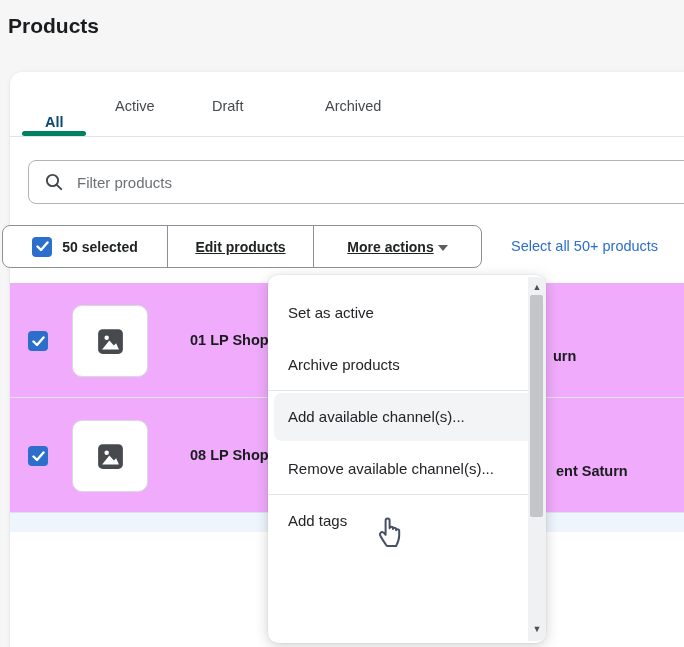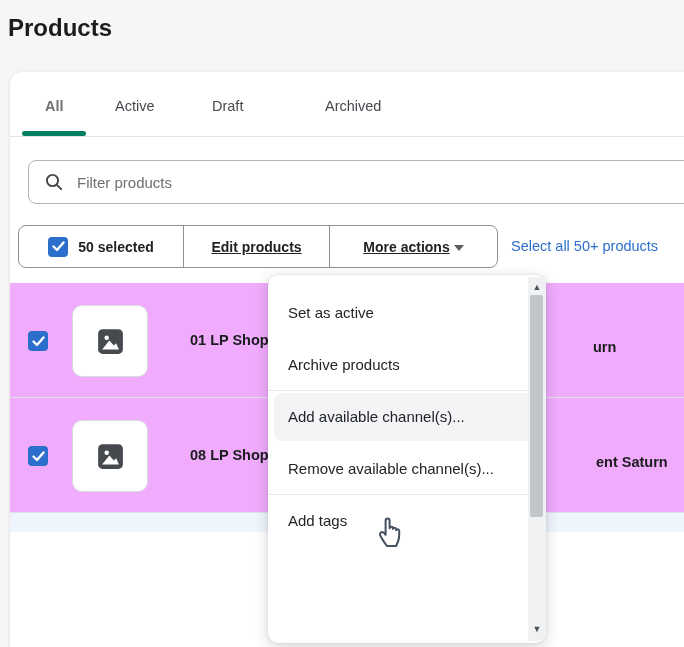--- a/index.html
+++ b/index.html
@@ -1,41 +1,41 @@
 <!DOCTYPE html>
 <html><head>
 <meta charset="utf-8">
 <style>
   * { margin:0; padding:0; box-sizing:border-box; }
   html,body { width:684px; height:647px; }
   body { font-family:"Liberation Sans","DejaVu Sans",sans-serif; background:#f6f6f7; }
   .page { position:relative; width:684px; height:647px; overflow:hidden; background:#f6f6f7; }
 
-  .page-title { position:absolute; left:8px; top:14px; font-size:24px; font-weight:700; color:#1a1c1d; }
+  .page-title { position:absolute; left:8px; top:14px; font-size:21px; font-weight:700; color:#1a1c1d; }
 
   .card { position:absolute; left:10px; top:72px; width:690px; height:575px; background:#ffffff;
           border-radius:12px 12px 0 0; box-shadow:0 1px 2px rgba(0,0,0,.12), 0 0 5px rgba(0,0,0,.05); }
 
   
   .tabs { position:absolute; left:10px; top:72px; width:674px; height:64px; }
   .tab { position:absolute; top:26px; font-size:14.5px; color:#45494e; cursor:pointer; }
-  .tab.active { color:#737373; font-weight:600; }
+  .tab.active { color:#0c4a6e; font-weight:600;margin-top:16px; }
   .tab-underline { position:absolute; left:12px; top:59px; width:64px; height:5px; background:#008060; border-radius:3px; }
   .tabs-divider { position:absolute; left:10px; top:136px; width:674px; height:1px; background:#e1e3e5; }
 
   
   .filter-wrap { position:absolute; left:28px; top:160px; width:670px; height:44px; }
   .filter-input { width:100%; height:100%; border:1px solid #b0b5ba; border-radius:8px; background:#fff;
                   padding:0 12px 0 48px; font-size:15px; color:#202223; outline:none;
                   font-family:"Liberation Sans","DejaVu Sans",sans-serif; }
   .filter-input::placeholder { color:#6d7175; opacity:1; }
   .search-icon { position:absolute; left:16px; top:12px; width:20px; height:20px; pointer-events:none; }
 
   
-  .sel-group { position:absolute; left:18px; top:225px; width:480px; height:43px; background:#fff;
+  .sel-group { position:absolute; left:2px; top:225px; width:480px; height:43px; background:#fff;
                border:1px solid #8d9196; border-radius:8px; display:flex; align-items:stretch; }
   .seg { display:flex; align-items:center; justify-content:center; gap:10px; font-size:14px; font-weight:600;
          color:#202223; cursor:pointer; }
   .seg + .seg { border-left:1px solid #8d9196;text-decoration:underline; }
   .seg-selected { width:164px; }
   .seg-edit { width:146px; }
   .seg-more { flex:1; gap:4px; }
   .checkbox { width:20px; height:20px; background:#2c6ecb; border-radius:4px; display:flex; align-items:center;
               justify-content:center; flex:0 0 auto; cursor:pointer; }
   .caret-down { width:0; height:0; border-left:5px solid transparent; border-right:5px solid transparent;
@@ -44,22 +44,22 @@
 
   
   .rows { position:absolute; left:10px; top:283px; width:674px; height:364px; }
   .row { position:relative; width:100%; height:115px; background:#f0abfc; border-bottom:1px solid #dfe3e8; }
   .row .checkbox { position:absolute; left:18px; top:48px; }
   .thumb { position:absolute; left:62px; top:22px; width:76px; height:72px; background:#fff;
            border:1px solid #d8dbde; border-radius:10px; display:flex; align-items:center; justify-content:center; }
   .thumb-icon { width:27px; height:27px; }
   .row-name { position:absolute; left:180px; top:0; height:114px; display:flex; align-items:center;
               font-size:14.5px; font-weight:700; color:#1a1c1d; white-space:nowrap; }
-  .row-name-right { position:absolute; top:7px; height:114px; display:flex; align-items:center;
-                    font-size:14.5px; font-weight:700; color:#1a1c1d; white-space:nowrap;margin-left:40px; }
+  .row-name-right { position:absolute; top:16px; height:114px; display:flex; align-items:center;
+                    font-size:14.5px; font-weight:700; color:#1a1c1d; white-space:nowrap; }
   .row-partial { position:relative; width:100%; height:19px; background:#eff5fc; }
 
   
   .menu { position:absolute; left:268px; top:275px; width:278px; height:368px; background:#fff;
           border-radius:10px; box-shadow:0 3px 14px rgba(0,0,0,.18), 0 0 2px rgba(0,0,0,.12); z-index:5; }
   .menu-items { position:absolute; left:0; top:0; right:18px; bottom:0; padding-top:12px; overflow:hidden; }
   .menu-item { position:relative; height:51.5px; display:flex; align-items:center; padding-left:20px;
                font-size:15px; color:#222427; cursor:pointer; }
   .menu-item.highlighted::before { content:""; position:absolute; left:6px; right:-12px; top:2px; bottom:2px;
                background:#f3f4f5; border-radius:8px; z-index:-1; }

